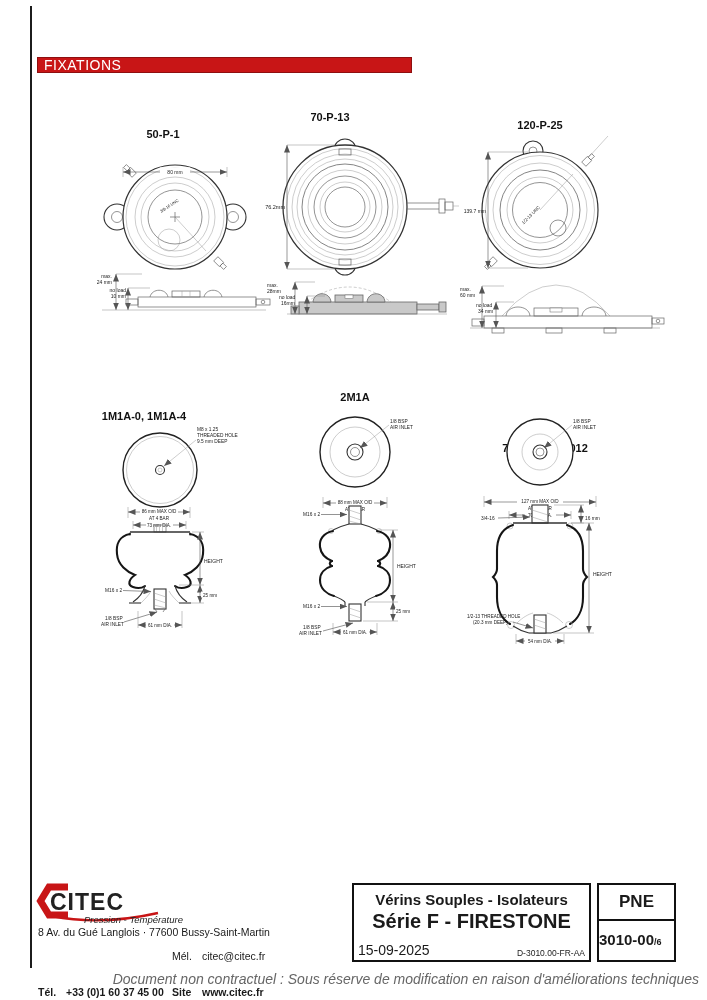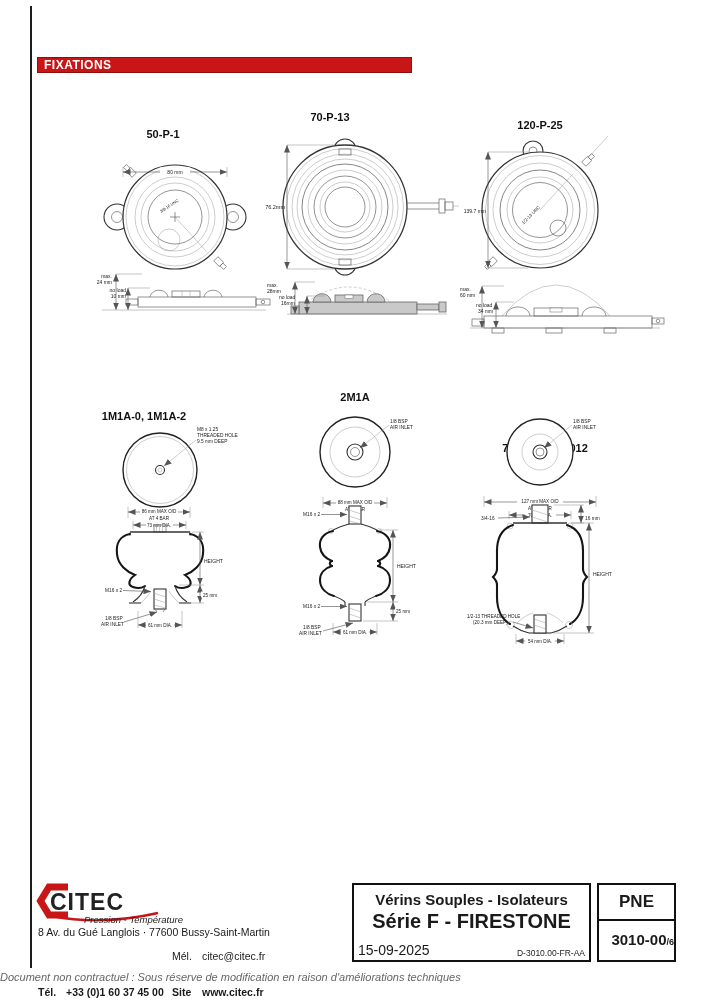--- a/index.html
+++ b/index.html
@@ -1,21 +1,21 @@
 <!DOCTYPE html>
 <html><head>
 <meta charset="utf-8">
 <style>
   html,body{margin:0;padding:0;background:#fff;}
   .page{position:relative;width:707px;height:1000px;background:#fff;overflow:hidden;
         font-family:"Liberation Sans",sans-serif;color:#1a1a1a;}
   .left-rule{position:absolute;left:30px;top:6px;width:2px;height:962px;background:#1c1c1c;}
   .section-bar{position:absolute;left:37px;top:57px;width:375px;height:16px;background:#c81516;
         border:1px solid #8e0f10;box-sizing:border-box;}
-  .section-bar span{display:block;color:#fff;font-weight:bold;font-size:12px;line-height:14px;
+  .section-bar span{display:block;color:#fff;font-weight:normal;font-size:14px;line-height:14px;
         padding-left:6px;letter-spacing:.5px;}
   .dwg{position:absolute;}
   .dwg svg{position:absolute;left:0;top:0;}
   .dwg-title{position:absolute;font-weight:bold;font-size:11px;color:#111;text-align:center;}
   svg text{font-family:"Liberation Sans",sans-serif;fill:#222;}
   .t4{font-size:4px;} .t45{font-size:4.5px;} .t46{font-size:4.6px;} .t48{font-size:4.8px;}
   .t5{font-size:5px;} .t55{font-size:5.5px;}
   .ln{stroke:#666;stroke-width:.7;fill:none;}
   .ln2{stroke:#333;stroke-width:1.1;fill:none;}
   .lnw{stroke:#333;stroke-width:1.1;fill:#fff;}
@@ -33,41 +33,41 @@
   .titleblock{position:absolute;left:352px;top:883px;width:239px;height:79px;border:2px solid #111;
         box-sizing:border-box;}
   .tb-line1{position:absolute;left:0;right:0;top:6px;text-align:center;font-weight:bold;font-size:15px;}
   .tb-line2{position:absolute;left:0;right:0;top:25px;text-align:center;font-weight:bold;font-size:20px;}
   .tb-date{position:absolute;left:4px;bottom:2px;font-size:14px;}
   .tb-doc{position:absolute;right:4px;bottom:2px;font-size:8.5px;}
   .pnebox{position:absolute;left:597px;top:883px;width:79px;height:79px;border:2px solid #111;
         box-sizing:border-box;padding-left:8px;}
   .pne-top{position:absolute;left:0;right:0;top:0;height:34px;border-bottom:2px solid #111;
         text-align:center;font-weight:bold;font-size:17px;line-height:34px;}
-  .pne-bot{position:absolute;left:0;right:0;bottom:0;height:41px;text-align:right;
+  .pne-bot{position:absolute;left:0;right:0;bottom:0;height:41px;text-align:left;
         font-weight:bold;font-size:15px;line-height:41px;}
   .pne-bot .suffix{font-size:9px;font-weight:bold;}
-  .disclaimer{position:absolute;left:0;right:8px;top:971px;text-align:left;font-style:italic;
-        font-size:11px;color:#666;}
+  .disclaimer{position:absolute;left:0;right:8px;top:971px;text-align:right;font-style:italic;
+        font-size:14px;color:#666;}
   .logo-svg{position:absolute;left:36px;top:880px;}
 </style>
 </head>
 <body>
 
 <div class="page">
   <div class="left-rule"></div>
 
   <div class="section-bar">
     <span>FIXATIONS</span>
   </div>
 
   <div class="dwg-title" style="left:118px;top:128px;width:90px;">50-P-1</div>
   <div class="dwg-title" style="left:285px;top:111px;width:90px;">70-P-13</div>
   <div class="dwg-title" style="left:495px;top:119px;width:90px;">120-P-25</div>
-  <div class="dwg-title" style="left:84px;top:410px;width:120px;">1M1A-0, 1M1A-2</div>
+  <div class="dwg-title" style="left:84px;top:410px;width:120px;">1M1A-0, 1M1A-4</div>
   <div class="dwg-title" style="left:310px;top:391px;width:90px;">2M1A</div>
   <div class="dwg-title" style="left:485px;top:395px;width:120px;margin-top:47px;">7002, 7010, 7012</div>
 
   <div class="dwg" style="left:58px;top:127px;width:232px;height:225px;">
     <svg width="232" height="225" viewBox="0 0 232 225">
       <defs>
           <marker id="ar1" markerWidth="8" markerHeight="6" refX="7.5" refY="3" orient="auto-start-reverse" markerUnits="userSpaceOnUse">
             <path d="M0,0 L7.5,3 L0,6 Z" fill="#555"></path>
           </marker>
         </defs>

